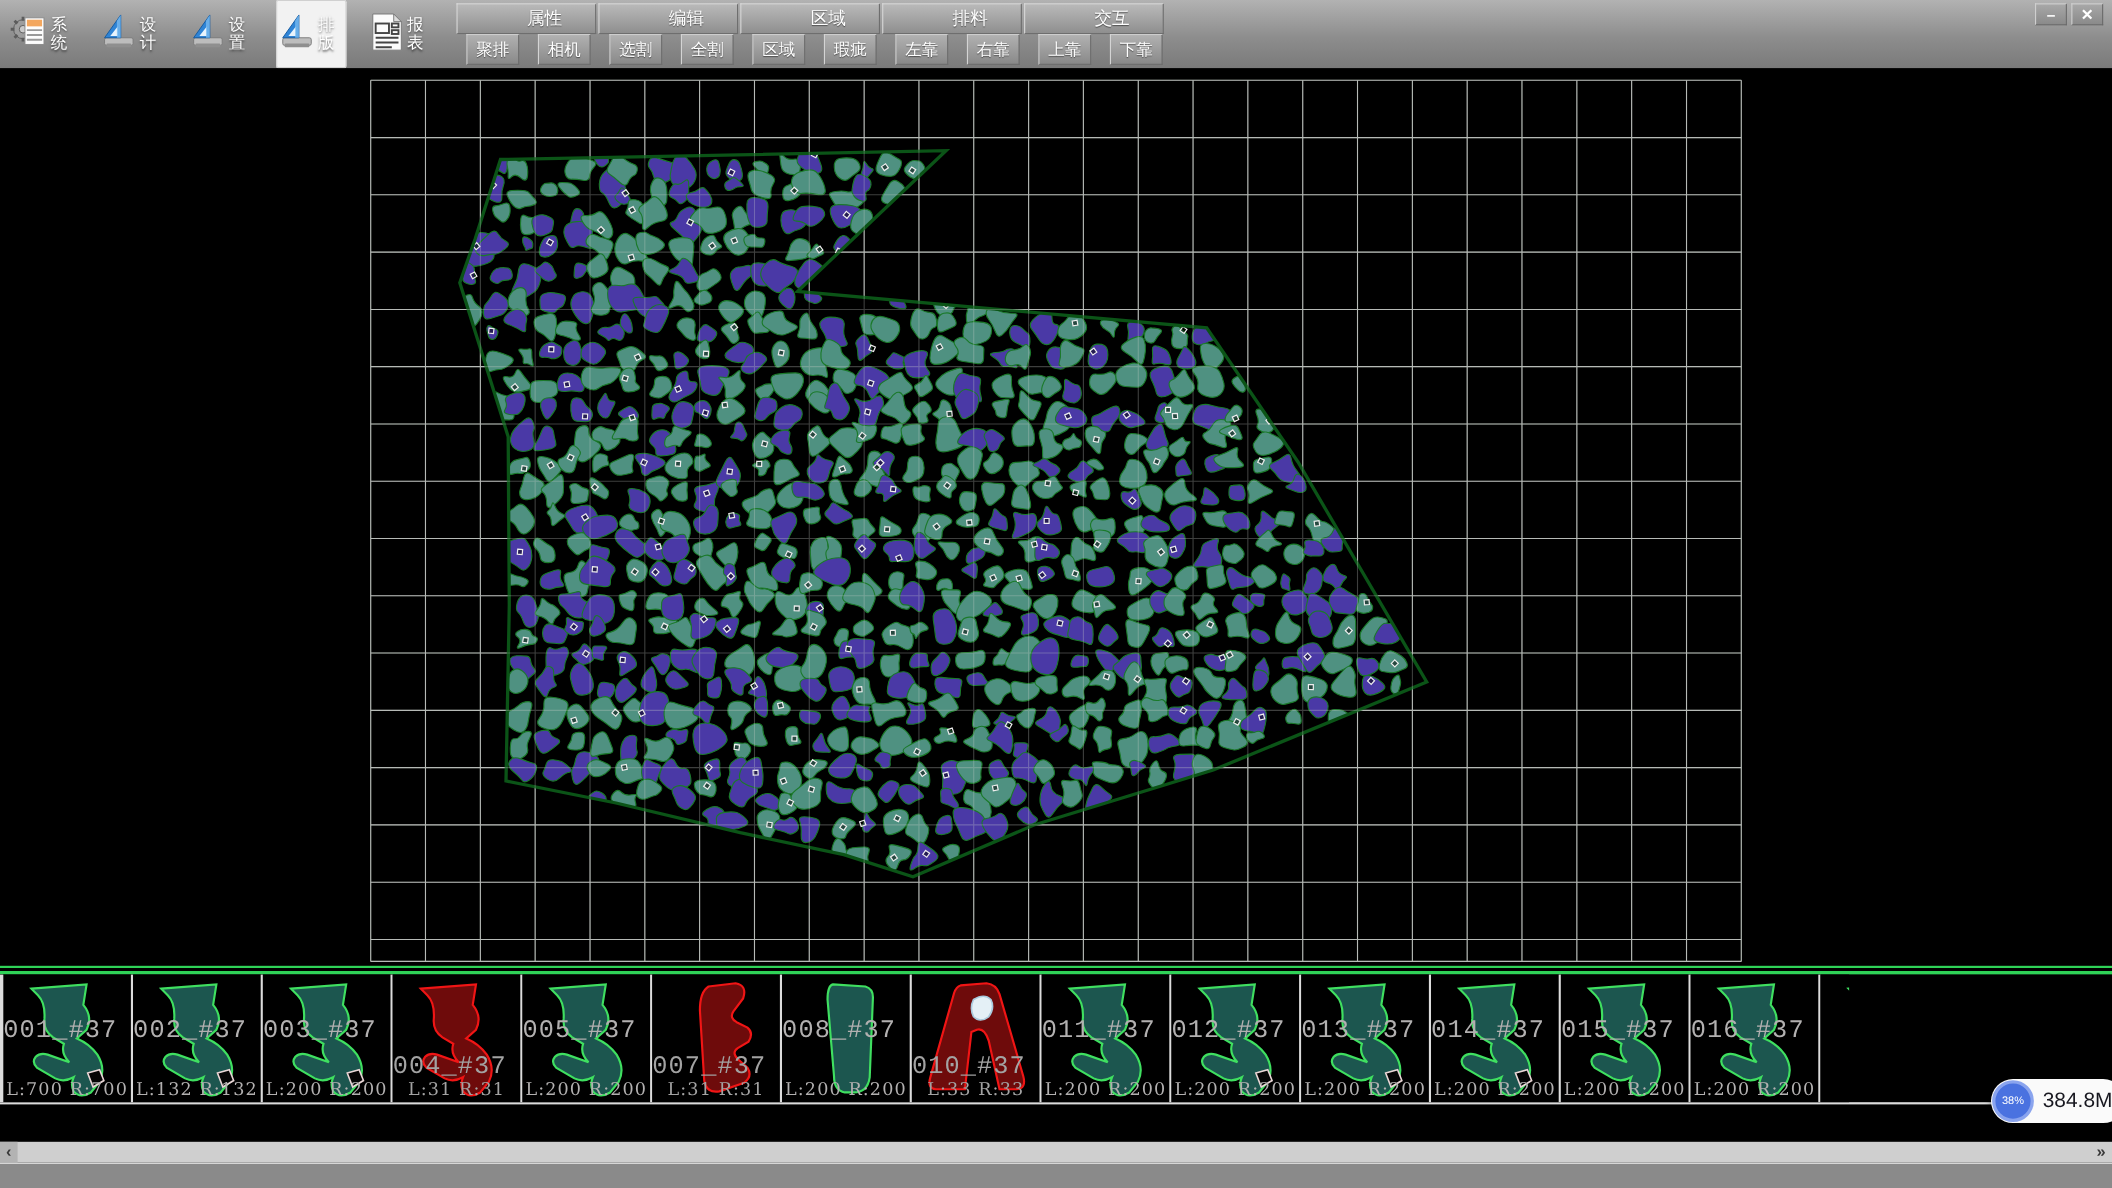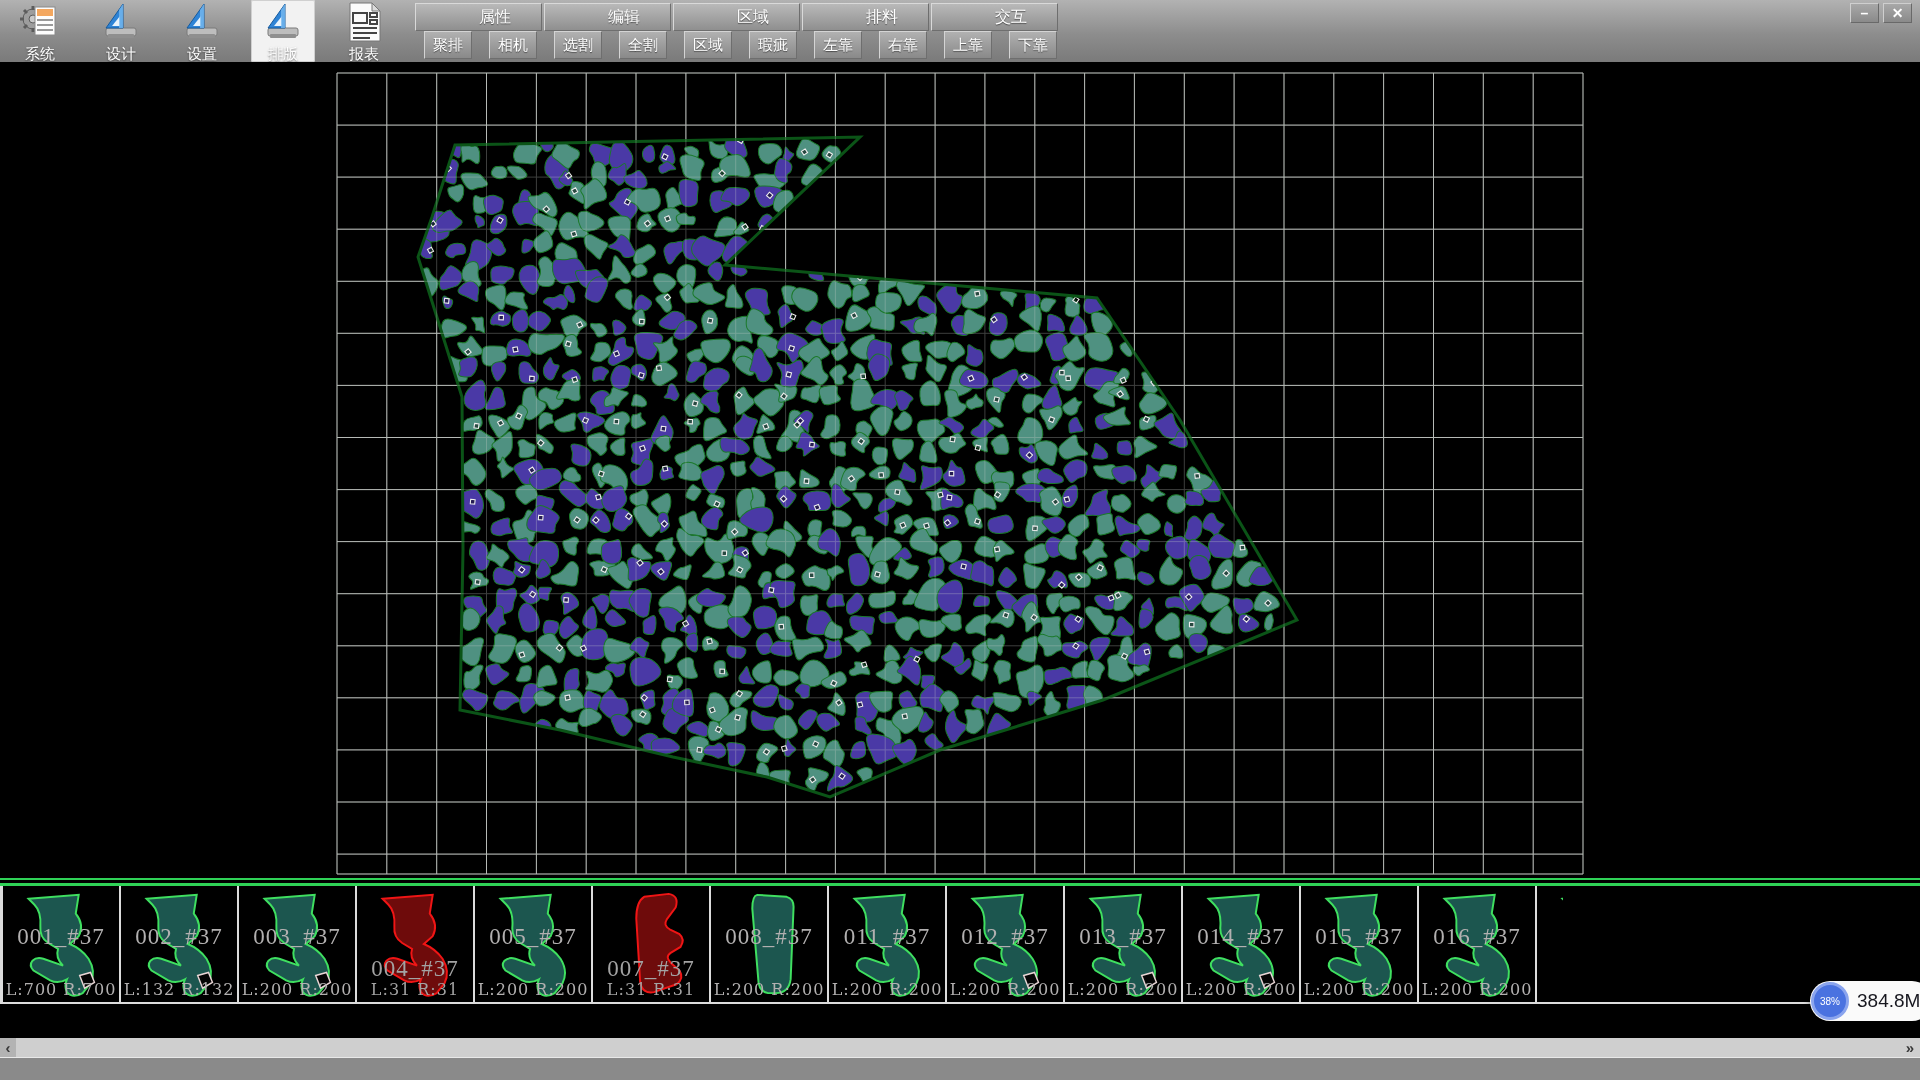--- a/index.html
+++ b/index.html
@@ -3,21 +3,21 @@
 <meta charset="utf-8">
 <style>
   html,body{margin:0;padding:0;background:#000;width:1920px;height:1080px;overflow:hidden;
     font-family:"Liberation Sans", sans-serif; -webkit-font-smoothing:antialiased;}
   #app{position:relative;width:1920px;height:1080px;background:#000;}
 
   
   .titlebar{position:absolute;left:0;top:0;width:1920px;height:62px;
     background:linear-gradient(#b2b2b2,#8d8d8d 55%,#7a7a7a);border-bottom:1px solid #4c4c4c;}
   .iconbar{position:absolute;left:8px;top:0;height:62px;display:flex;gap:17px;}
-  .icon-btn{width:64px;height:62px;display:flex;flex-direction:column;align-items:center;justify-content:space-between;cursor:default;}
+  .icon-btn{width:64px;height:62px;display:flex;flex-direction:row;align-items:center;justify-content:flex-end;cursor:default;}
   .icon-btn.active{background:#f2f2f2;border-radius:2px;box-shadow:inset 0 0 0 1px #d0d0d0;}
   .icon-btn .ic{width:44px;height:42px;margin-top:1px;}
   .icon-btn .lbl{font-size:15px;color:#fff;text-shadow:0 1px 2px rgba(0,0,0,.55);line-height:17px;}
   .menurow{position:absolute;left:415px;top:3px;display:flex;gap:2px;}
   .menu-btn{width:92px;height:26px;display:flex;align-items:center;justify-content:center;
     background:linear-gradient(#b9b9b9,#8f8f8f);border:1px solid;border-color:#d9d9d9 #6e6e6e #6e6e6e #d9d9d9;
     color:#fff;font-size:16px;text-shadow:0 1px 1px rgba(0,0,0,.5);padding-left:33px;}
   .toolrow{position:absolute;left:424px;top:31px;display:flex;gap:17px;font-family:Liberation Serif, serif;}
   .tool-btn{width:46px;height:26px;display:flex;align-items:center;justify-content:center;
     background:linear-gradient(#b1b1b1,#898989);border:1px solid;border-color:#d4d4d4 #6e6e6e #6e6e6e #d4d4d4;
@@ -36,22 +36,22 @@
     background:linear-gradient(#2fd257 0 2px,#000 2px 5px,#2fd257 5px 8px);}
 
   
   .strip{position:absolute;left:0;top:886px;width:1920px;height:118px;display:flex;background:#000;
     border-bottom:2px solid #dcdcdc;box-sizing:border-box;}
   .cell{position:relative;width:116px;height:116px;flex:0 0 auto;border-right:2px solid #dcdcdc;
     box-sizing:content-box;overflow:hidden;background:#000;}
   .cell:first-child{border-left:3px solid #dcdcdc;}
   .cell.partial{width:26px;border-right:none;}
   .cell svg{position:absolute;left:0;top:1px;}
-  .cell .nm{position:absolute;left:0;top:38px;width:100%;text-align:center;
-    font-family:Liberation Serif, serif;font-size:23px;letter-spacing:1px;}
+  .cell .nm{position:absolute;left:0;top:38px;width:100%;
+    font-family:Liberation Mono, monospace;font-size:23px;letter-spacing:1px;}
   .cell .lr{position:absolute;left:0;bottom:3px;width:100%;text-align:center;
     font-family:"DejaVu Serif", serif;font-size:16px;letter-spacing:1px;}
   .cell.teal .nm,.cell.teal .lr{color:#b2b0b0;}
   .cell.red .nm,.cell.red .lr{color:#a3a3a3;margin-top:32px;}
 
   
   .gap{position:absolute;left:0;top:1006px;width:1920px;height:32px;background:#000;}
   .hscroll{position:absolute;left:0;top:1038px;width:1920px;height:19px;background:#cfcfcf;display:flex;align-items:center;}
   .hs-left{width:16px;height:19px;background:#b3b3b3;color:#3a3a3a;font-size:15px;font-weight:bold;
     display:flex;align-items:center;justify-content:center;}
@@ -1137,20 +1137,28 @@
      <div class="nm">007_#37</div>
      <div class="lr">L:31 R:31</div>
       </div>
       <div class="cell teal">
         <svg width="118" height="114" viewBox="0 0 110 116">
        <path d="M42,8 L72,10 Q79,12 79,20 L76,94 Q74,108 61,108 L53,108 Q43,106 43,93 L37,22 Q37,9 42,8 Z" fill="#1c564f" stroke="#3fdf60" stroke-width="2"></path>
      </svg>
      <div class="nm">008_#37</div>
      <div class="lr">L:200 R:200</div>
       </div>
+      <div class="cell red">
+        <svg width="118" height="114" viewBox="0 0 110 116">
+       <path d="M40,9 L64,7 Q73,8 76,17 L98,93 Q101,104 92,105 L76,105 L66,60 Q62,48 55,50 L50,52 L44,105 L17,105 Q9,104 12,94 L34,16 Q36,10 40,9 Z" fill="#6e0b0b" stroke="#f01515" stroke-width="2"></path>
+          <path d="M52,22 Q62,16 68,22 Q72,30 66,38 Q58,44 52,38 Q48,30 52,22 Z" fill="#e4f0f6" stroke="#a9cadd" stroke-width="1.5"></path>
+     </svg>
+     <div class="nm">010_#37</div>
+     <div class="lr">L:33 R:33</div>
+      </div>
       <div class="cell teal">
         <svg width="118" height="114" viewBox="0 0 110 116">
        <path d="M21,12 L72,8 L69,27 Q78,38 72,50 L63,58 Q75,63 82,73 Q90,86 84,98 L76,108 Q66,114 60,107 Q57,101 60,94 Q51,99 43,95 L26,85 Q21,80 25,75 Q29,71 36,73 L56,80 Q48,72 51,63 L41,57 Q32,51 33,40 Q34,25 27,18 Z" fill="#1c564f" stroke="#3fdf60" stroke-width="2"></path>
      </svg>
      <div class="nm">011_#37</div>
      <div class="lr">L:200 R:200</div>
       </div>
       <div class="cell teal">
         <svg width="118" height="114" viewBox="0 0 110 116">
        <path d="M21,12 L72,8 L69,27 Q78,38 72,50 L63,58 Q75,63 82,73 Q90,86 84,98 L76,108 Q66,114 60,107 Q57,101 60,94 Q51,99 43,95 L26,85 Q21,80 25,75 Q29,71 36,73 L56,80 Q48,72 51,63 L41,57 Q32,51 33,40 Q34,25 27,18 Z" fill="#1c564f" stroke="#3fdf60" stroke-width="2"></path>

